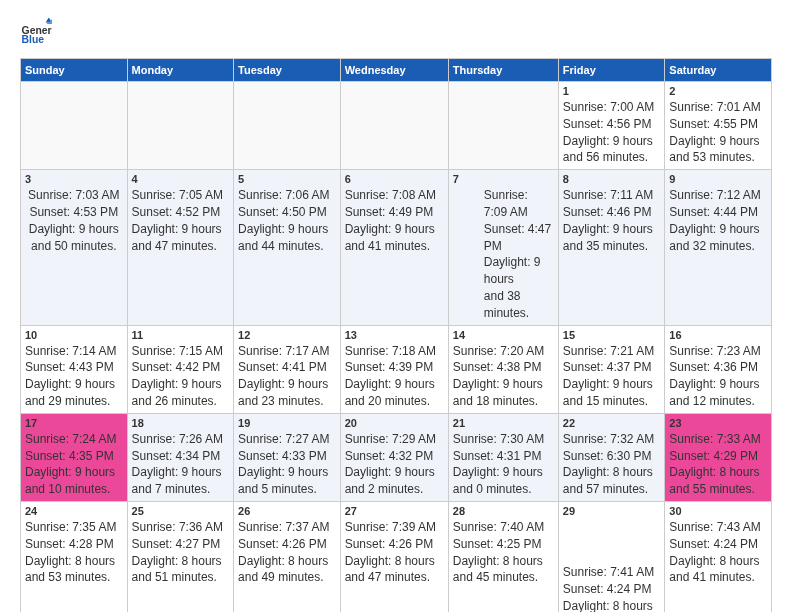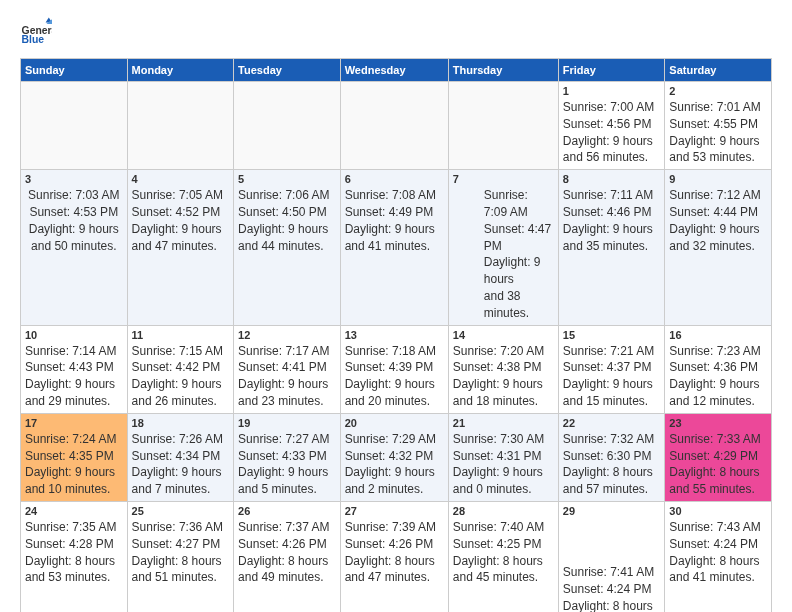--- a/index.html
+++ b/index.html
@@ -234,21 +234,21 @@
           </td>
           <td>
             <span class="day-num">16</span>
             <div class="day-info" style="white-space: pre-line;">Sunrise: 7:23 AM
 Sunset: 4:36 PM
 Daylight: 9 hours
 and 12 minutes.</div>
           </td>
         </tr>
         <tr>
-          <td style="background: #fdba74;">
+          <td style="background: #ec4899;">
             <span class="day-num">17</span>
             <div class="day-info" style="white-space: pre-line;">Sunrise: 7:24 AM
 Sunset: 4:35 PM
 Daylight: 9 hours
 and 10 minutes.</div>
           </td>
           <td style="background: rgb(240, 244, 250);">
             <span class="day-num">18</span>
             <div class="day-info" style="white-space: pre-line;">Sunrise: 7:26 AM
 Sunset: 4:34 PM

